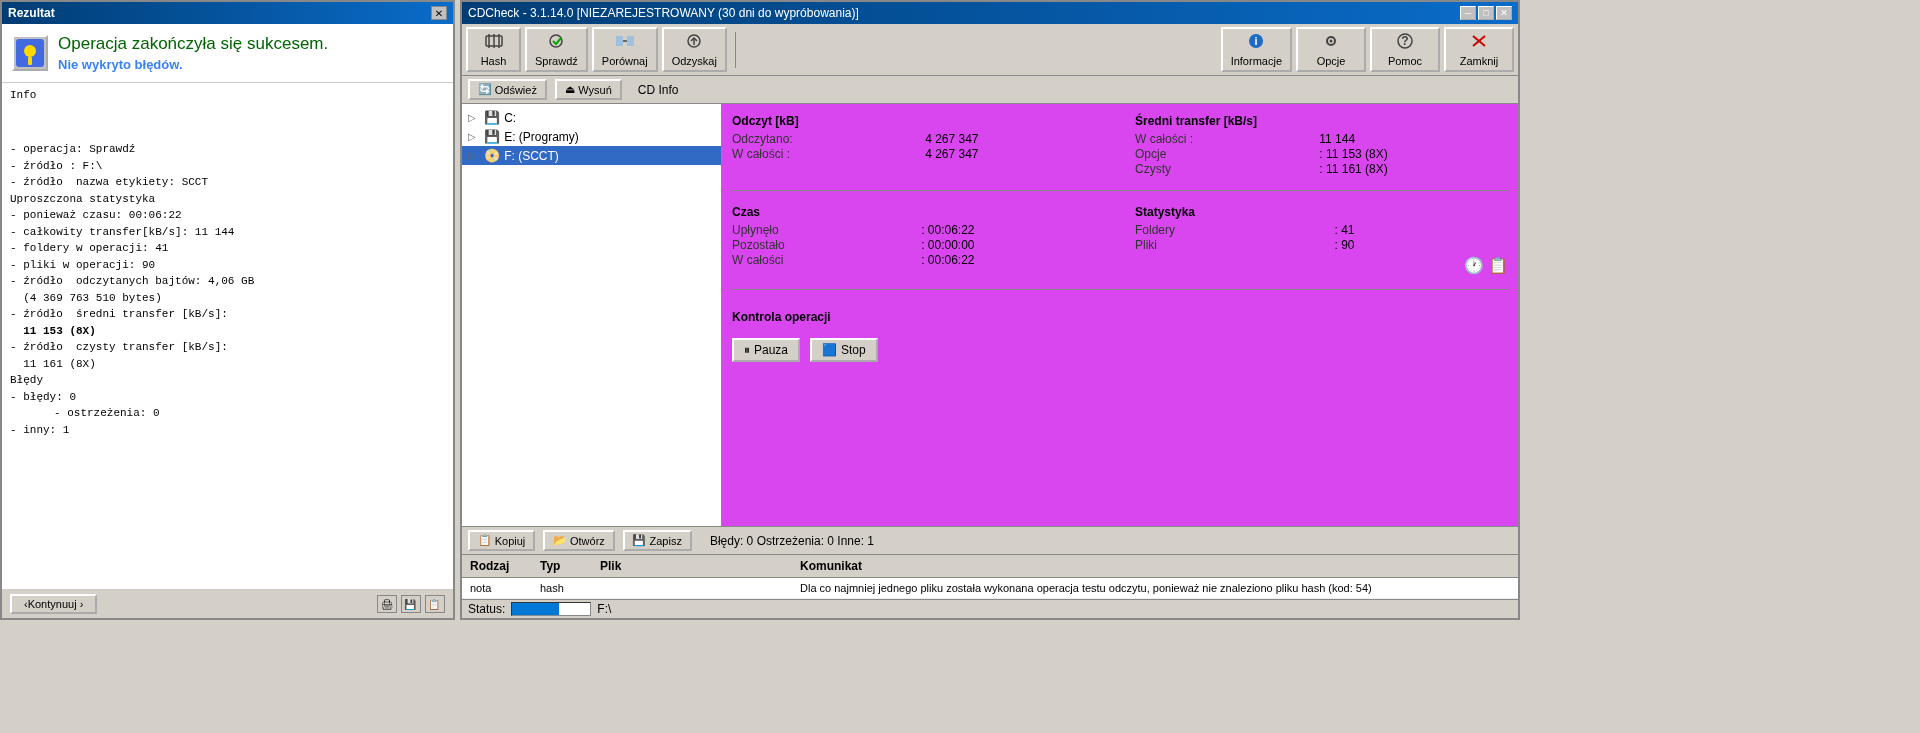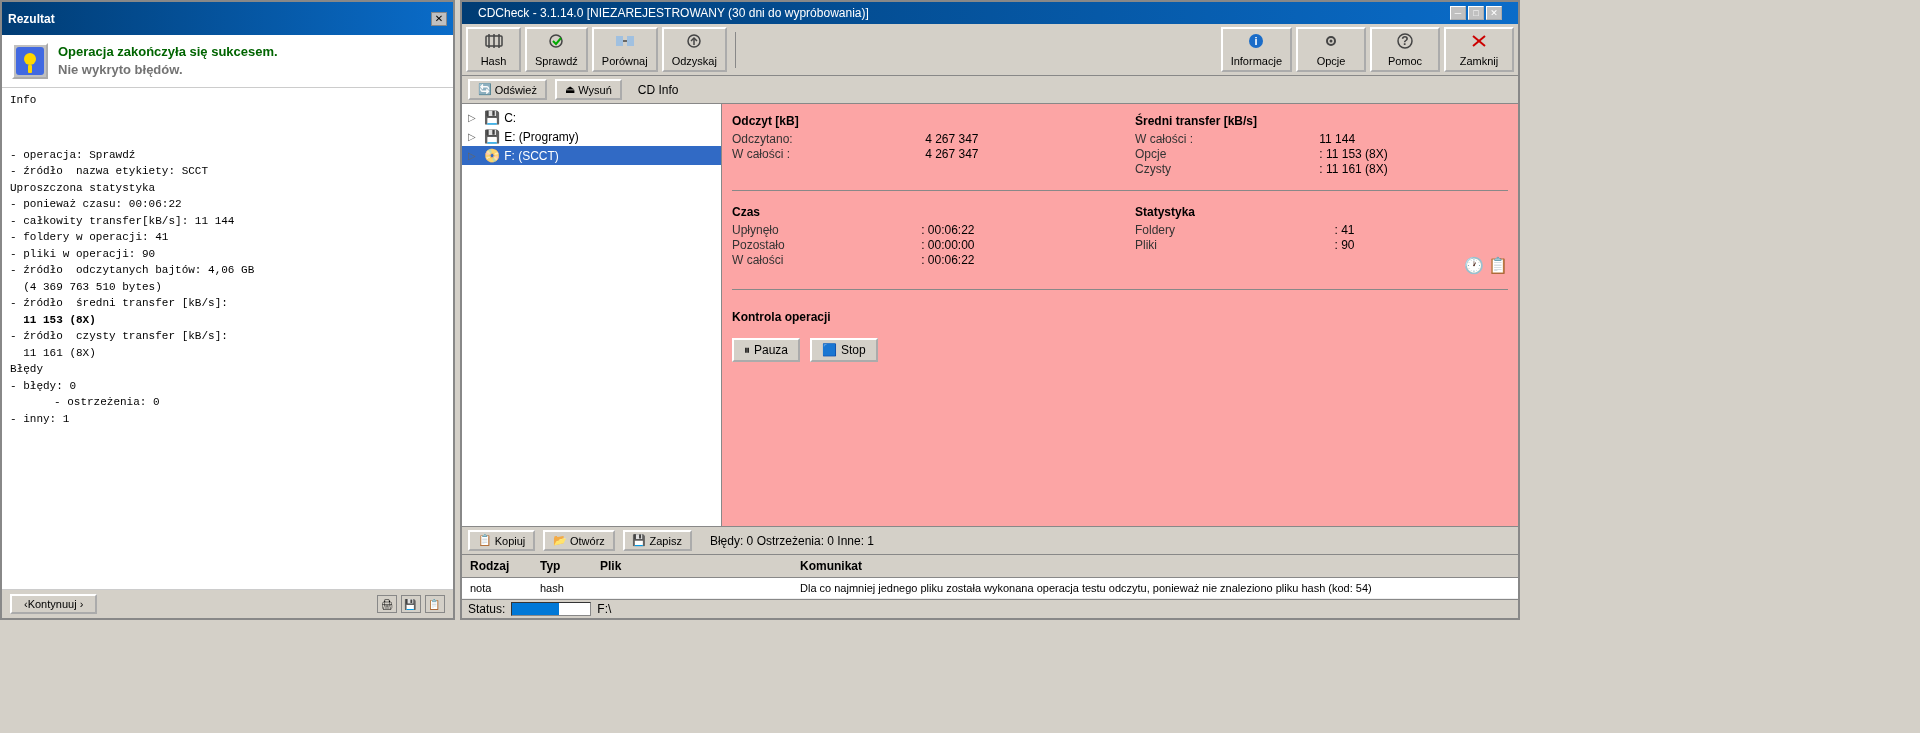--- a/index.html
+++ b/index.html
@@ -16,21 +16,21 @@
       display: flex;
       flex-direction: column;
     }
     .rezultat-titlebar {
       background: linear-gradient(to right, #003c74, #0a6cc9);
       color: white;
       padding: 3px 6px;
       display: flex;
       align-items: center;
       justify-content: space-between;
-      height: 33px;
+      height: 22px;
     }
     .rezultat-titlebar span { font-size: 12px; font-weight: bold; }
     .rezultat-close {
       background: #c0c0c0;
       border: 1px solid #888;
       width: 16px; height: 14px;
       display: flex; align-items: center; justify-content: center;
       font-size: 10px; cursor: pointer; color: #000;
     }
     .rezultat-success {
@@ -41,22 +41,22 @@
       border-bottom: 1px solid #ccc;
     }
     .rezultat-icon {
       width: 36px; height: 36px;
       background: #c0c0c0;
       border: 2px outset #fff;
       display: flex; align-items: center; justify-content: center;
       font-size: 20px;
     }
     .rezultat-success-text { line-height: 1.4; }
-    .rezultat-success-text .line1 { color: #006400; font-weight: bold; font-size: 13px; }
-    .rezultat-success-text .line2 { color: #737373; font-weight: bold; font-size: 13px; }
+    .rezultat-success-text .line1 { color: #006400; font-weight: normal; font-size: 17px; }
+    .rezultat-success-text .line2 { color: #3b82f6; font-weight: bold; font-size: 13px; }
     .rezultat-content {
       flex: 1;
       overflow-y: auto;
       padding: 4px 8px;
       font-family: 'Courier New', monospace;
       font-size: 11px;
       line-height: 1.5;
       background: #fff;
       color: #000;
     }
@@ -91,21 +91,21 @@
       width: 1060px;
       height: 620px;
       background: #d4d0c8;
       border: 2px solid #888;
       display: flex;
       flex-direction: column;
     }
     .cdcheck-titlebar {
       background: linear-gradient(to right, #003c74, #0a6cc9);
       color: white;
-      padding: 3px 16px;
+      padding: 3px 6px;
       display: flex;
       align-items: center;
       justify-content: space-between;
       height: 22px;
     }
     .cdcheck-titlebar span { font-size: 12px; }
     .title-buttons { display: flex; gap: 2px; }
     .title-btn {
       background: #c0c0c0;
       border: 1px outset #fff;
@@ -196,21 +196,21 @@
       cursor: pointer;
       font-size: 12px;
     }
     .tree-expand { width: 12px; color: #666; font-size: 10px; }
     .tree-icon { font-size: 13px; }
     .tree-label { font-size: 12px; }
 
     
     .stats-panel {
       flex: 1;
-      background: #fca5a5;
+      background: #d946ef;
       padding: 10px;
       display: flex;
       flex-direction: column;
       gap: 10px;
     }
     .stats-row { display: flex; gap: 30px; }
     .stats-section { flex: 1; }
     .stats-section h4 { font-size: 12px; font-weight: bold; margin-bottom: 4px; }
     .stats-grid { display: grid; grid-template-columns: auto auto; gap: 1px 6px; font-size: 12px; }
     .stats-grid .label { color: #333; }
@@ -324,20 +324,21 @@
       </svg>
     </div>
     <div class="rezultat-success-text">
       <div class="line1">Operacja zakończyła się sukcesem.</div>
       <div class="line2">Nie wykryto błędów.</div>
     </div>
   </div>
   <div class="rezultat-content" id="rezultat-content-area">
   <div style="white-space: pre;">Info</div>
       <div style="white-space: pre; margin-top: 38px;">- operacja: Sprawdź</div>
+      <div style="white-space: pre;">- źródło : F:\</div>
       <div style="white-space: pre;">- źródło  nazwa etykiety: SCCT</div>
       <div style="white-space: pre;"></div>
       <div style="white-space: pre;">Uproszczona statystyka</div>
       <div style="white-space: pre;">- ponieważ czasu: 00:06:22</div>
       <div style="white-space: pre;">- całkowity transfer[kB/s]: 11 144</div>
       <div style="white-space: pre;">- foldery w operacji: 41</div>
       <div style="white-space: pre;">- pliki w operacji: 90</div>
       <div style="white-space: pre;">- źródło  odczytanych bajtów: 4,06 GB</div>
       <div style="white-space: pre;">  (4 369 763 510 bytes)</div>
       <div style="white-space: pre;">- źródło  średni transfer [kB/s]:</div>

